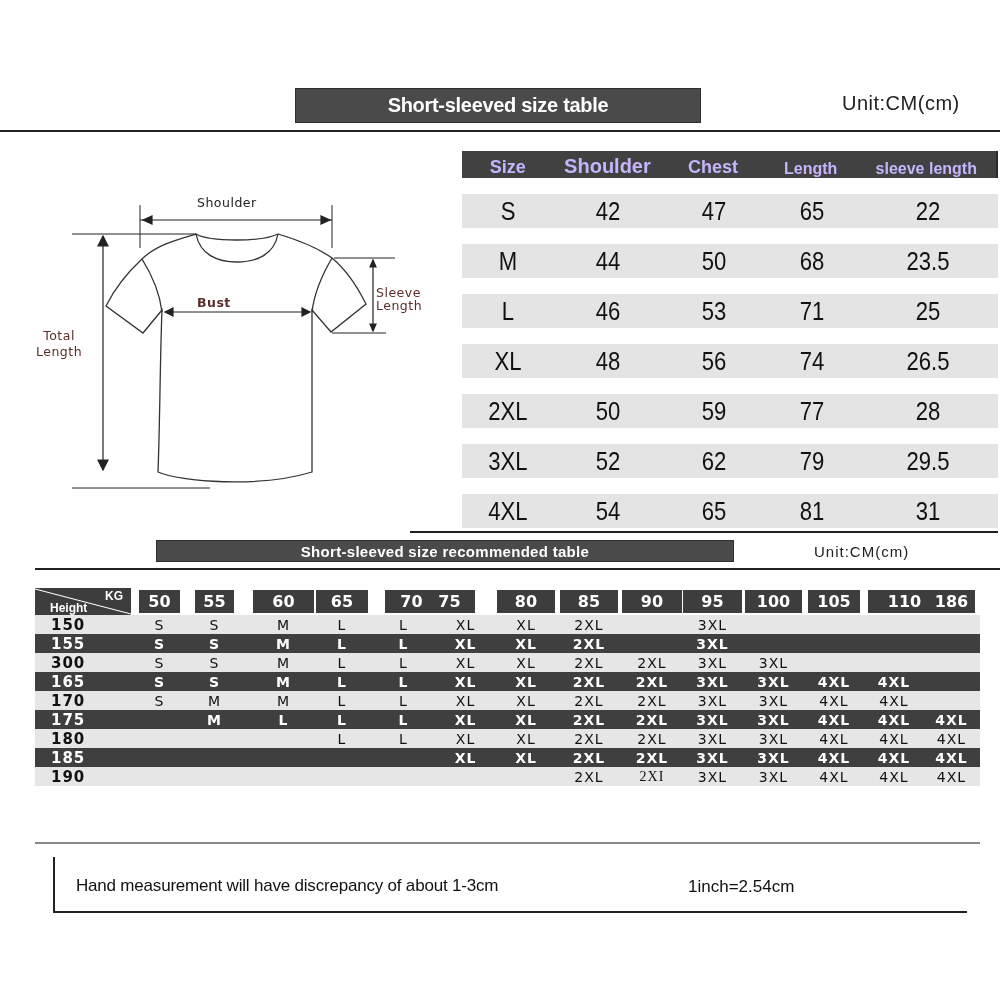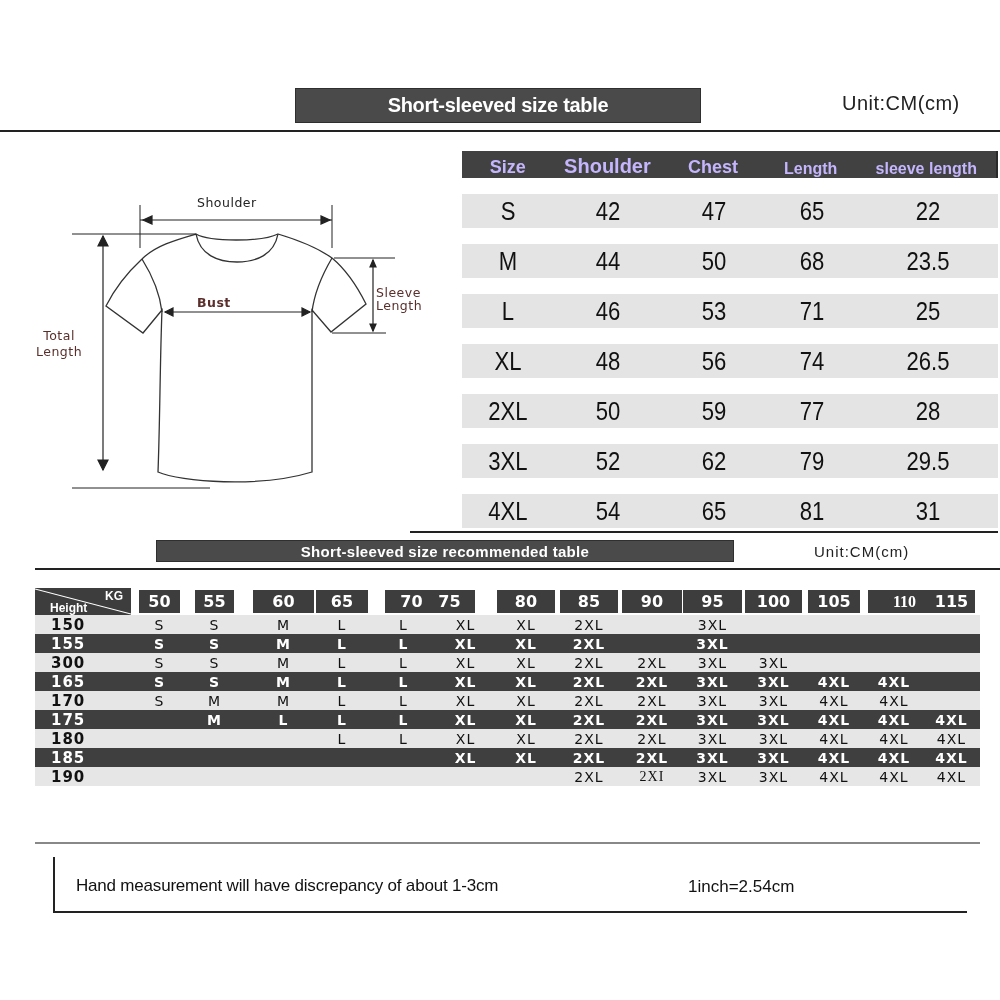--- a/index.html
+++ b/index.html
@@ -232,22 +232,22 @@
       <div class="kg-cell" style="left: 218px; width: 61px;">60</div>
       <div class="kg-cell" style="left: 281px; width: 52px;">65</div>
       <div class="kg-cell" style="left: 350px; width: 53px;">70</div>
       <div class="kg-cell" style="left: 389px; width: 51px;">75</div>
       <div class="kg-cell" style="left: 462px; width: 58px;">80</div>
       <div class="kg-cell" style="left: 525px; width: 58px;">85</div>
       <div class="kg-cell" style="left: 587px; width: 60px;">90</div>
       <div class="kg-cell" style="left: 648px; width: 59px;">95</div>
       <div class="kg-cell" style="left: 710px; width: 57px;">100</div>
       <div class="kg-cell" style="left: 773px; width: 52px;">105</div>
-      <div class="kg-cell" style="left: 833px; width: 73px; font-family: Liberation Serif, serif;">110</div>
-      <div class="kg-cell" style="left: 893px; width: 47px;">115</div>
+      <div class="kg-cell" style="left: 833px; width: 73px;">110</div>
+      <div class="kg-cell" style="left: 893px; width: 47px;">186</div>
     </div>
   <div id="recRows">
       <div class="rec-row light">
         <div class="h">150</div>
         <div class="v" style="left: 100px; width: 49px;">S</div>
         <div class="v" style="left: 156px; width: 47px;">S</div>
         <div class="v" style="left: 214px; width: 69px;">M</div>
         <div class="v" style="left: 277px; width: 60px;">L</div>
         <div class="v" style="left: 338px; width: 61px;">L</div>
         <div class="v" style="left: 398px; width: 65px;">XL</div>

